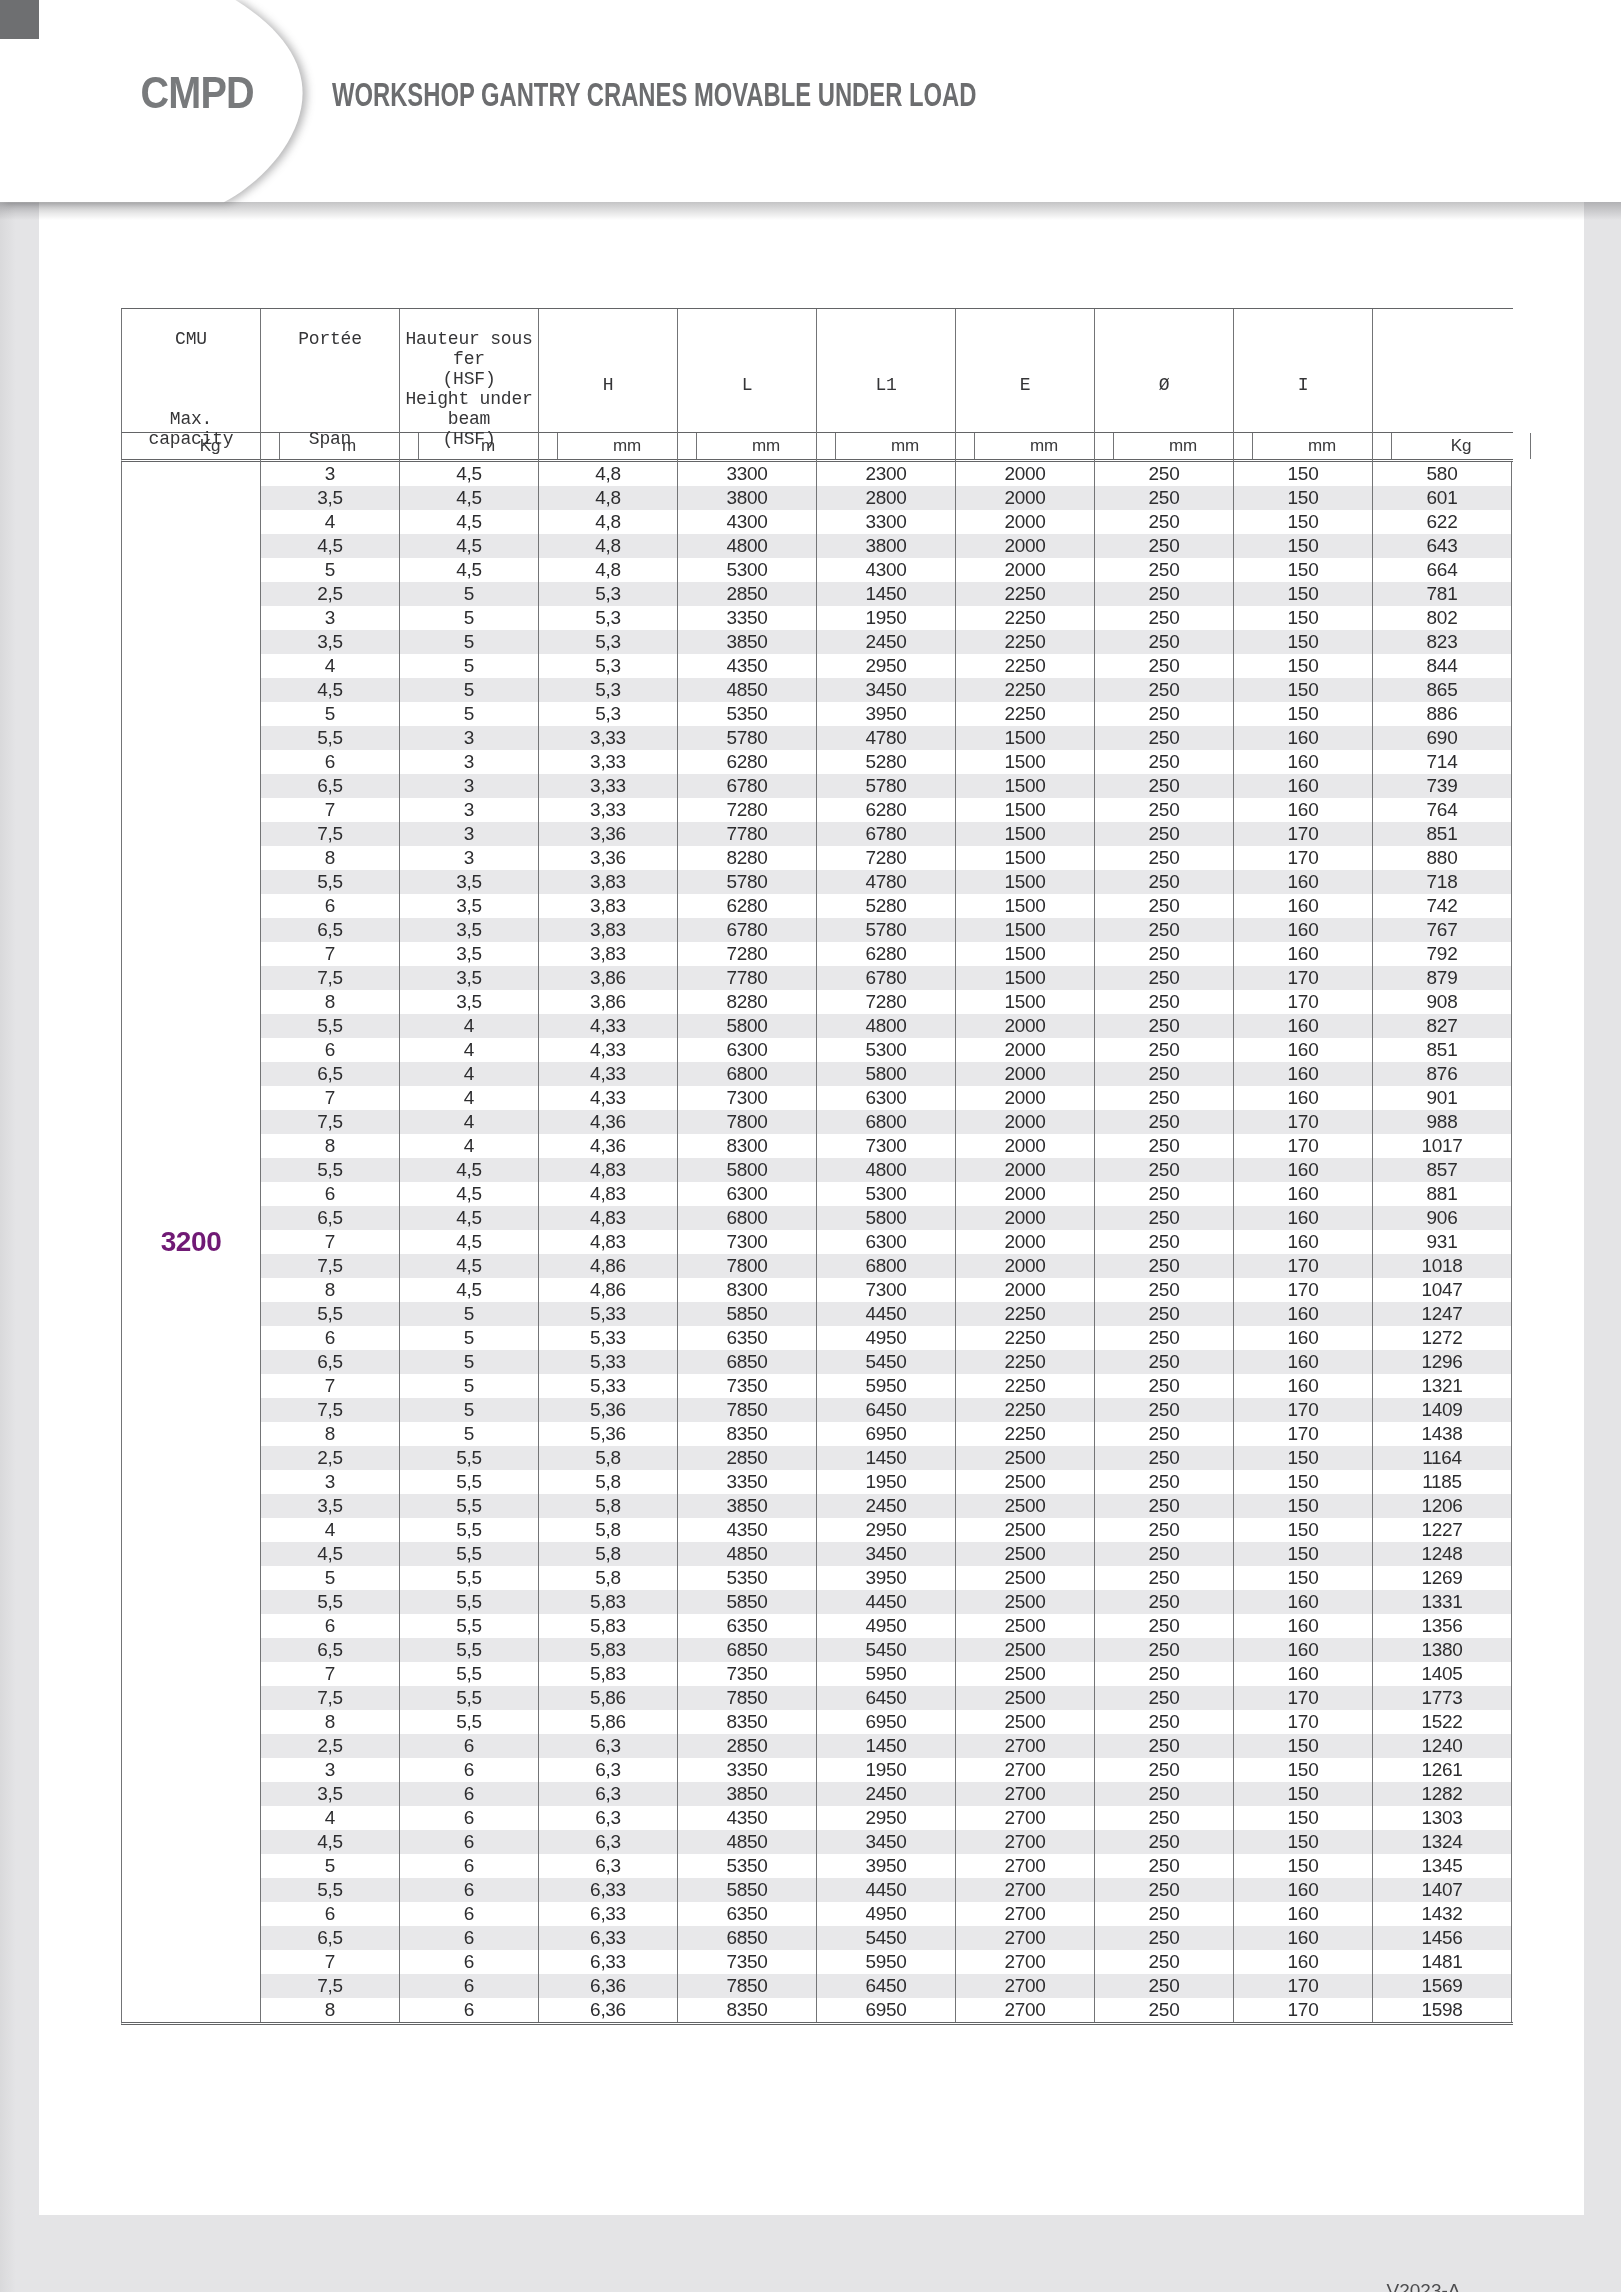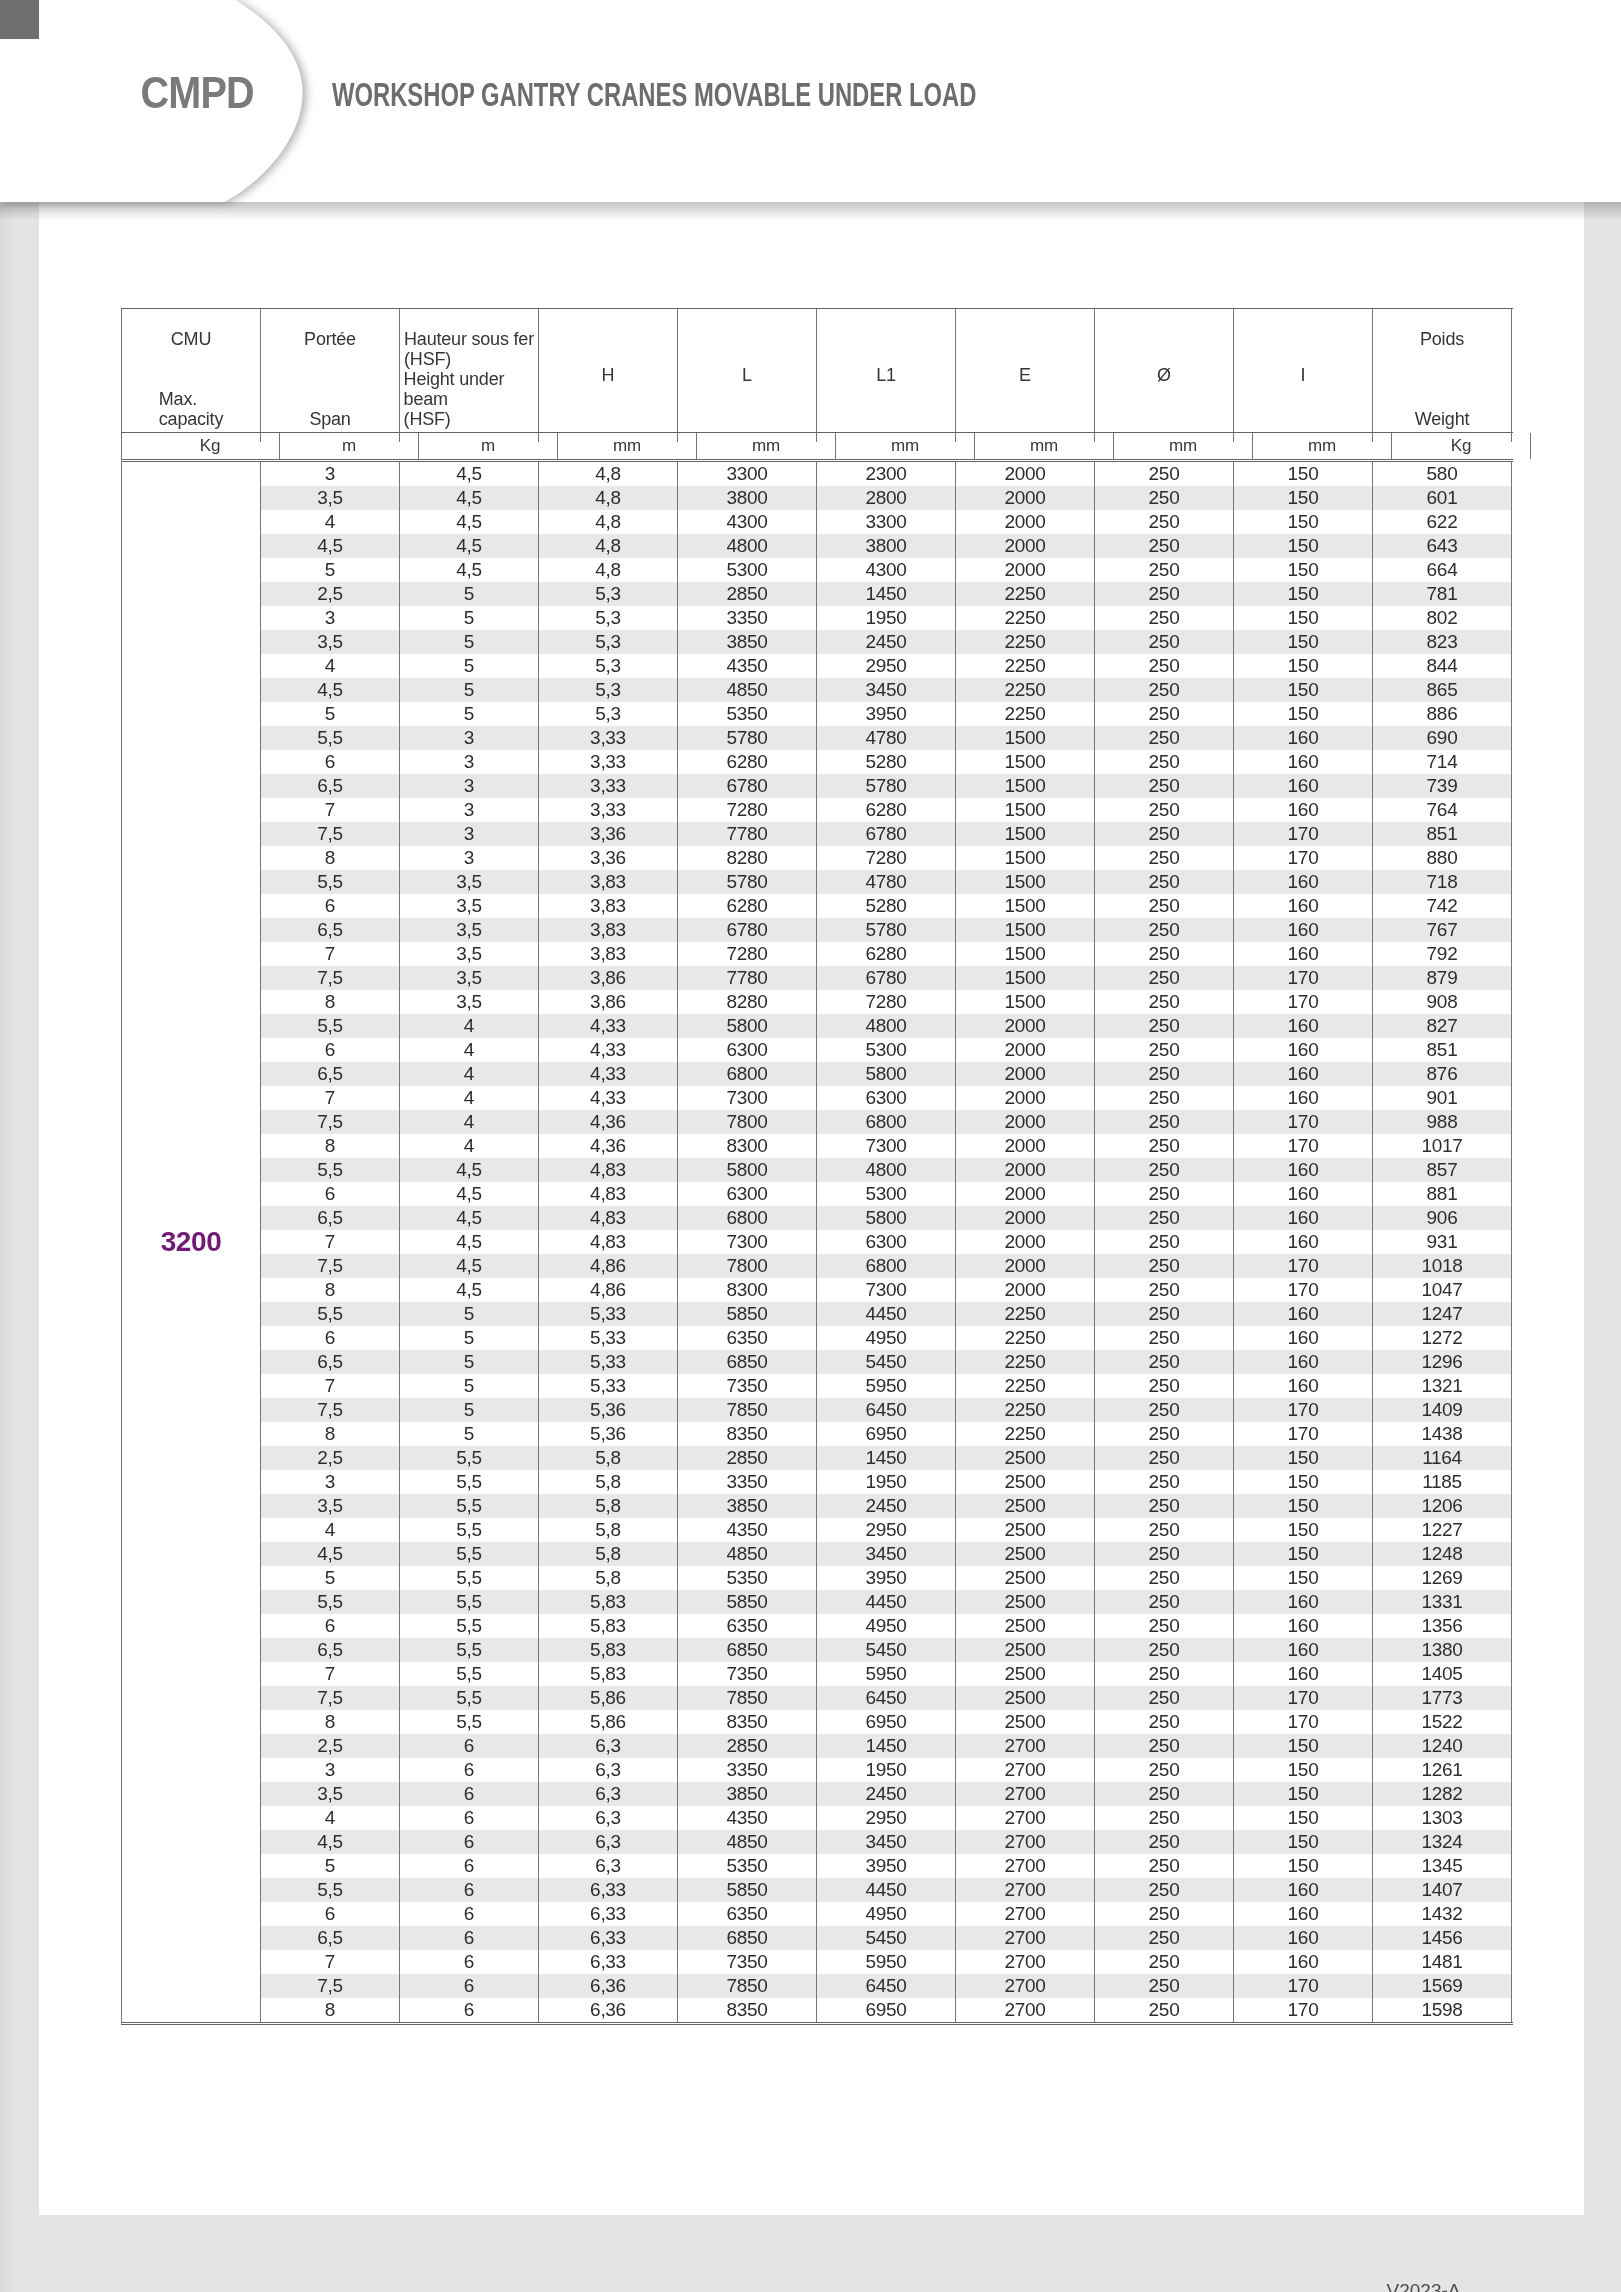--- a/index.html
+++ b/index.html
@@ -32,22 +32,22 @@
     --cw:139px; --line:#737476; --frame:#636466;
     color:#2d2d2f;
   }
   .thead-main {
     display:grid; grid-template-columns:repeat(10,var(--cw)); height:124px;
     border-top:1.8px solid var(--frame); border-left:0.9px solid var(--line);
   }
   .hcell {
     border-right:0.9px solid var(--line);
     display:flex; flex-direction:column; align-items:center; justify-content:space-between;
-    padding:19.7px 3.6px 12.5px; 
-    font-size:18px; color:#353537; line-height:1.12; white-space:pre-line; letter-spacing:-0.2px;
+    padding:19.7px 3.6px 12.5px; text-align:center;
+    font-size:18px; color:#353537; line-height:1.12; white-space:pre-line; letter-spacing:-0.2px;font-family:Liberation Mono, monospace;
   }
   .hcell.center { justify-content:center; padding:0 3.6px; }
   .units-row {
     display:grid; grid-template-columns:repeat(10,var(--cw)); height:30px;
     border-top:1.8px solid var(--frame); border-bottom:3.6px double var(--frame);
     border-left:0.9px solid var(--line);
     padding-left:19px;
   }
   .ucell {
     border-right:0.9px solid var(--line);
@@ -119,24 +119,20 @@
       </div>
       <div class="hcell center">
         <span>E</span>
       </div>
       <div class="hcell center">
         <span>Ø</span>
       </div>
       <div class="hcell center">
         <span>I</span>
       </div>
-      <div class="hcell">
-        <span>Poids</span>
-        <span>Weight</span>
-      </div>
     </div>
 
     <div class="units-row">
       <div class="ucell">Kg</div>
       <div class="ucell">m</div>
       <div class="ucell">m</div>
       <div class="ucell">mm</div>
       <div class="ucell">mm</div>
       <div class="ucell">mm</div>
       <div class="ucell">mm</div>

